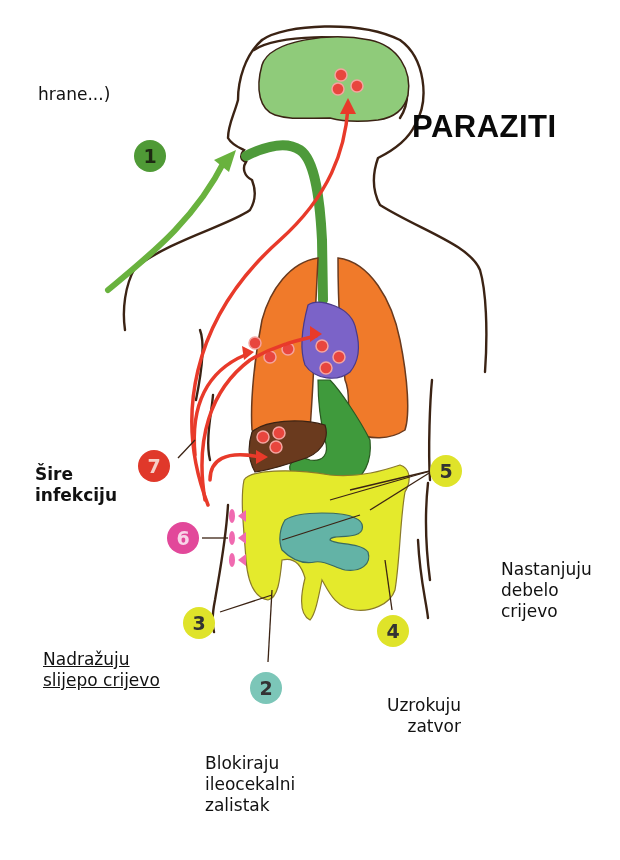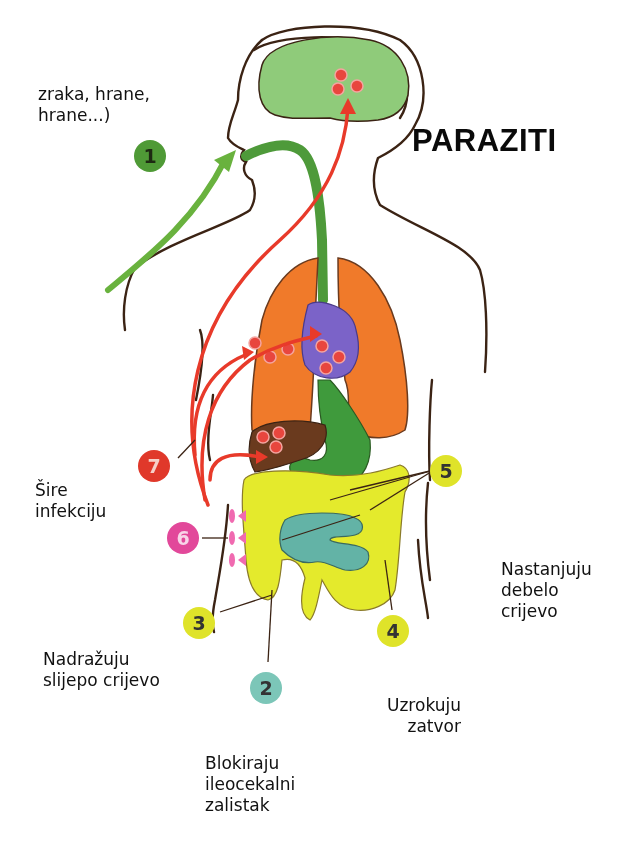--- a/index.html
+++ b/index.html
@@ -1,21 +1,21 @@
 <!DOCTYPE html>
 <html><head>
 <meta charset="utf-8">
 <style>
   html, body { margin:0; padding:0; background:#ffffff; }
   body { width:620px; height:860px; position:relative; overflow:hidden;
          font-family:"DejaVu Sans","Liberation Sans",sans-serif; color:#111; }
   #art { position:absolute; left:0; top:0; width:620px; height:860px; }
   .lbl { position:absolute; font-size:17px; line-height:21px; color:#111; white-space:pre-line; }
   .lbl span { display:block; }
-  .title { position:absolute; left:412px; top:123px; font-family:"Liberation Sans","DejaVu Sans",sans-serif;
+  .title { position:absolute; left:412px; top:109px; font-family:"Liberation Sans","DejaVu Sans",sans-serif;
            font-weight:bold; font-size:31px; letter-spacing:0.5px; color:#0a0a0a;text-align:right; }
   .badge { position:absolute; width:32px; height:32px; border-radius:50%;
            display:flex; align-items:center; justify-content:center;
            font-family:"DejaVu Sans",sans-serif; font-weight:bold; font-size:19px; }
 </style>
 </head>
 <body>
 
 <svg id="art" viewBox="0 0 620 860" xmlns="http://www.w3.org/2000/svg">
 
@@ -105,35 +105,35 @@
     <path d="M220 612 L272 595"></path>
     <path d="M202 538 L228 538"></path>
     <path d="M178 458 L195 440"></path>
     <path d="M282 540 L360 515"></path>
   </g>
 </svg>
 
 <div class="title">PARAZITI</div>
 
 <div class="lbl" style="left:38px; top:63px;">
-  <span>zraka, hrane,</span><span>hrane...)</span>
+  <span>hrane...)</span>
 </div>
 <div class="badge" style="left:134px; top:140px; background:#4f9a36; color:#1d2a12;">1</div>
 
-<div class="lbl" style="left:35px; top:459px;">
+<div class="lbl" style="left:35px; top:443px;font-weight:bold;">
   <span>Šire</span><span>infekciju</span>
 </div>
 <div class="badge" style="left:138px; top:450px; background:#e0382a; color:#f6d0c8;">7</div>
 
 <div class="lbl" style="left:8px; top:542px;">
   
 </div>
 <div class="badge" style="left:167px; top:522px; background:#e2489a; color:#f8d5e8;">6</div>
 
-<div class="lbl" style="left:43px; top:628px;">
+<div class="lbl" style="left:43px; top:628px;text-decoration:underline;">
   <span>Nadražuju</span><span>slijepo crijevo</span>
 </div>
 <div class="badge" style="left:183px; top:607px; background:#dfe32a; color:#333;">3</div>
 
 <div class="badge" style="left:250px; top:672px; background:#7cc6b8; color:#333;">2</div>
 <div class="lbl" style="left:205px; top:732px; width:112px;">
   <span>Blokiraju</span><span>ileocekalni</span><span>zalistak</span>
 </div>
 
 <div class="badge" style="left:377px; top:615px; background:#dfe32a; color:#333;">4</div>

